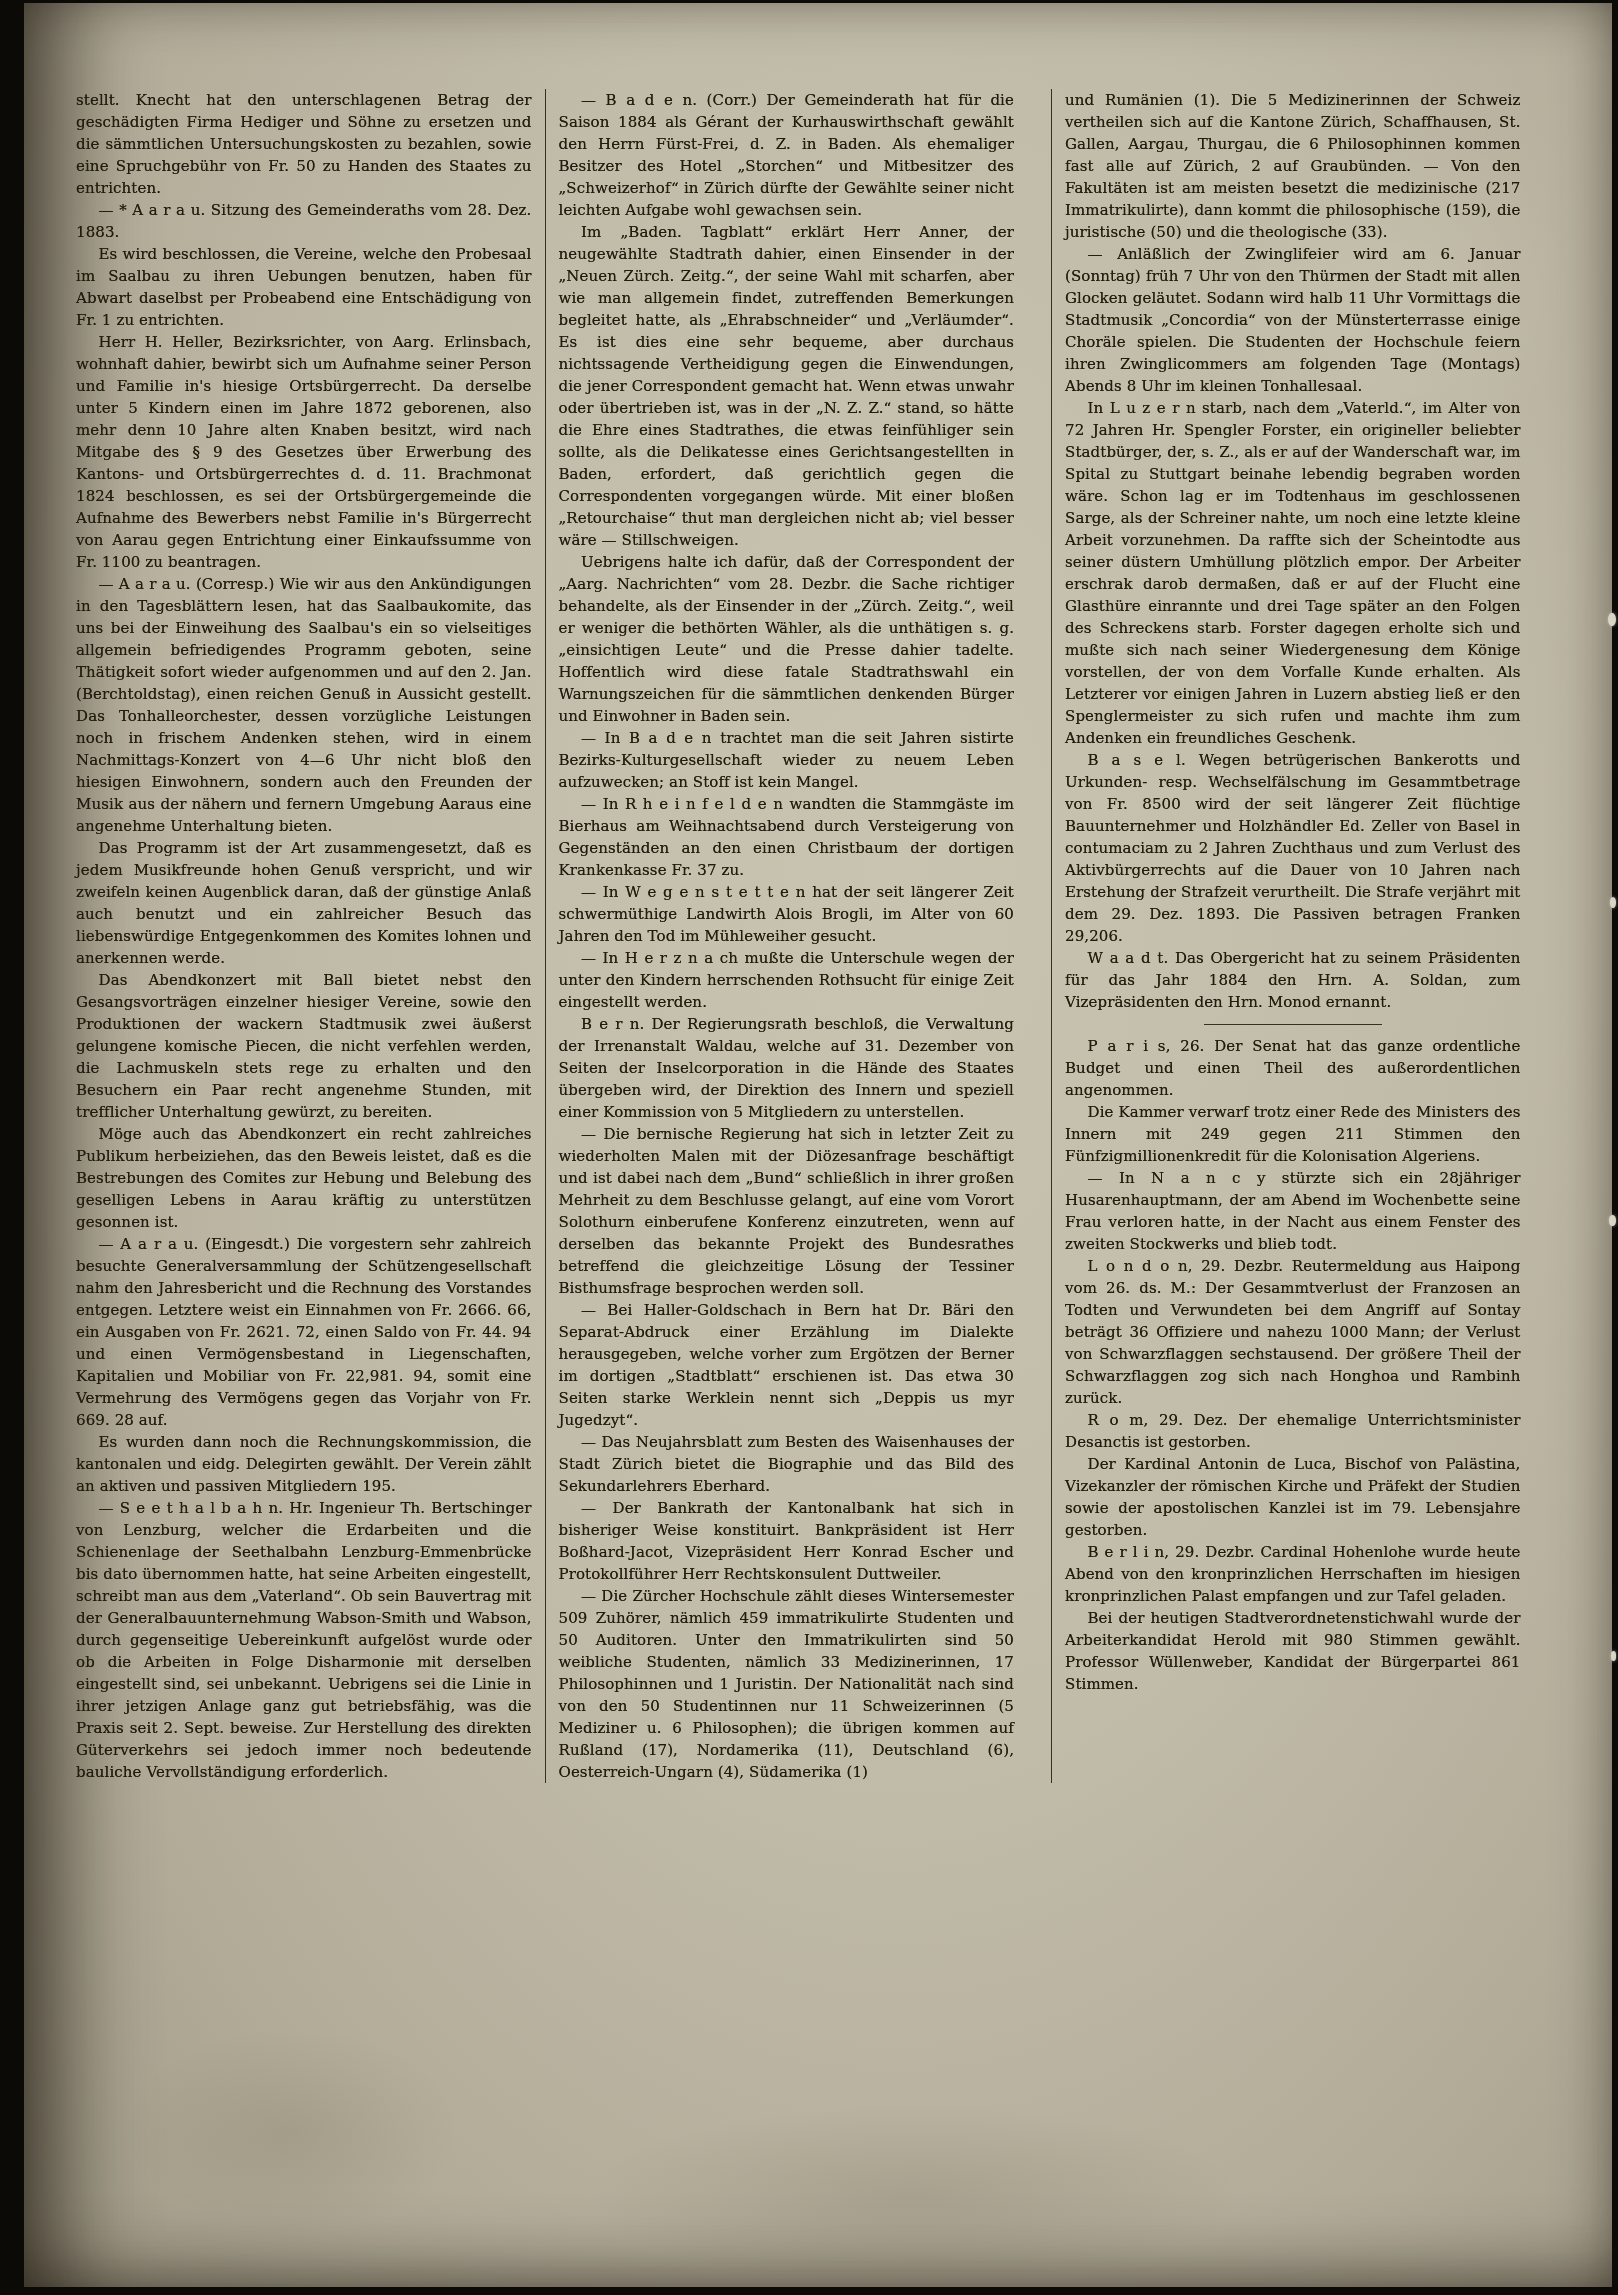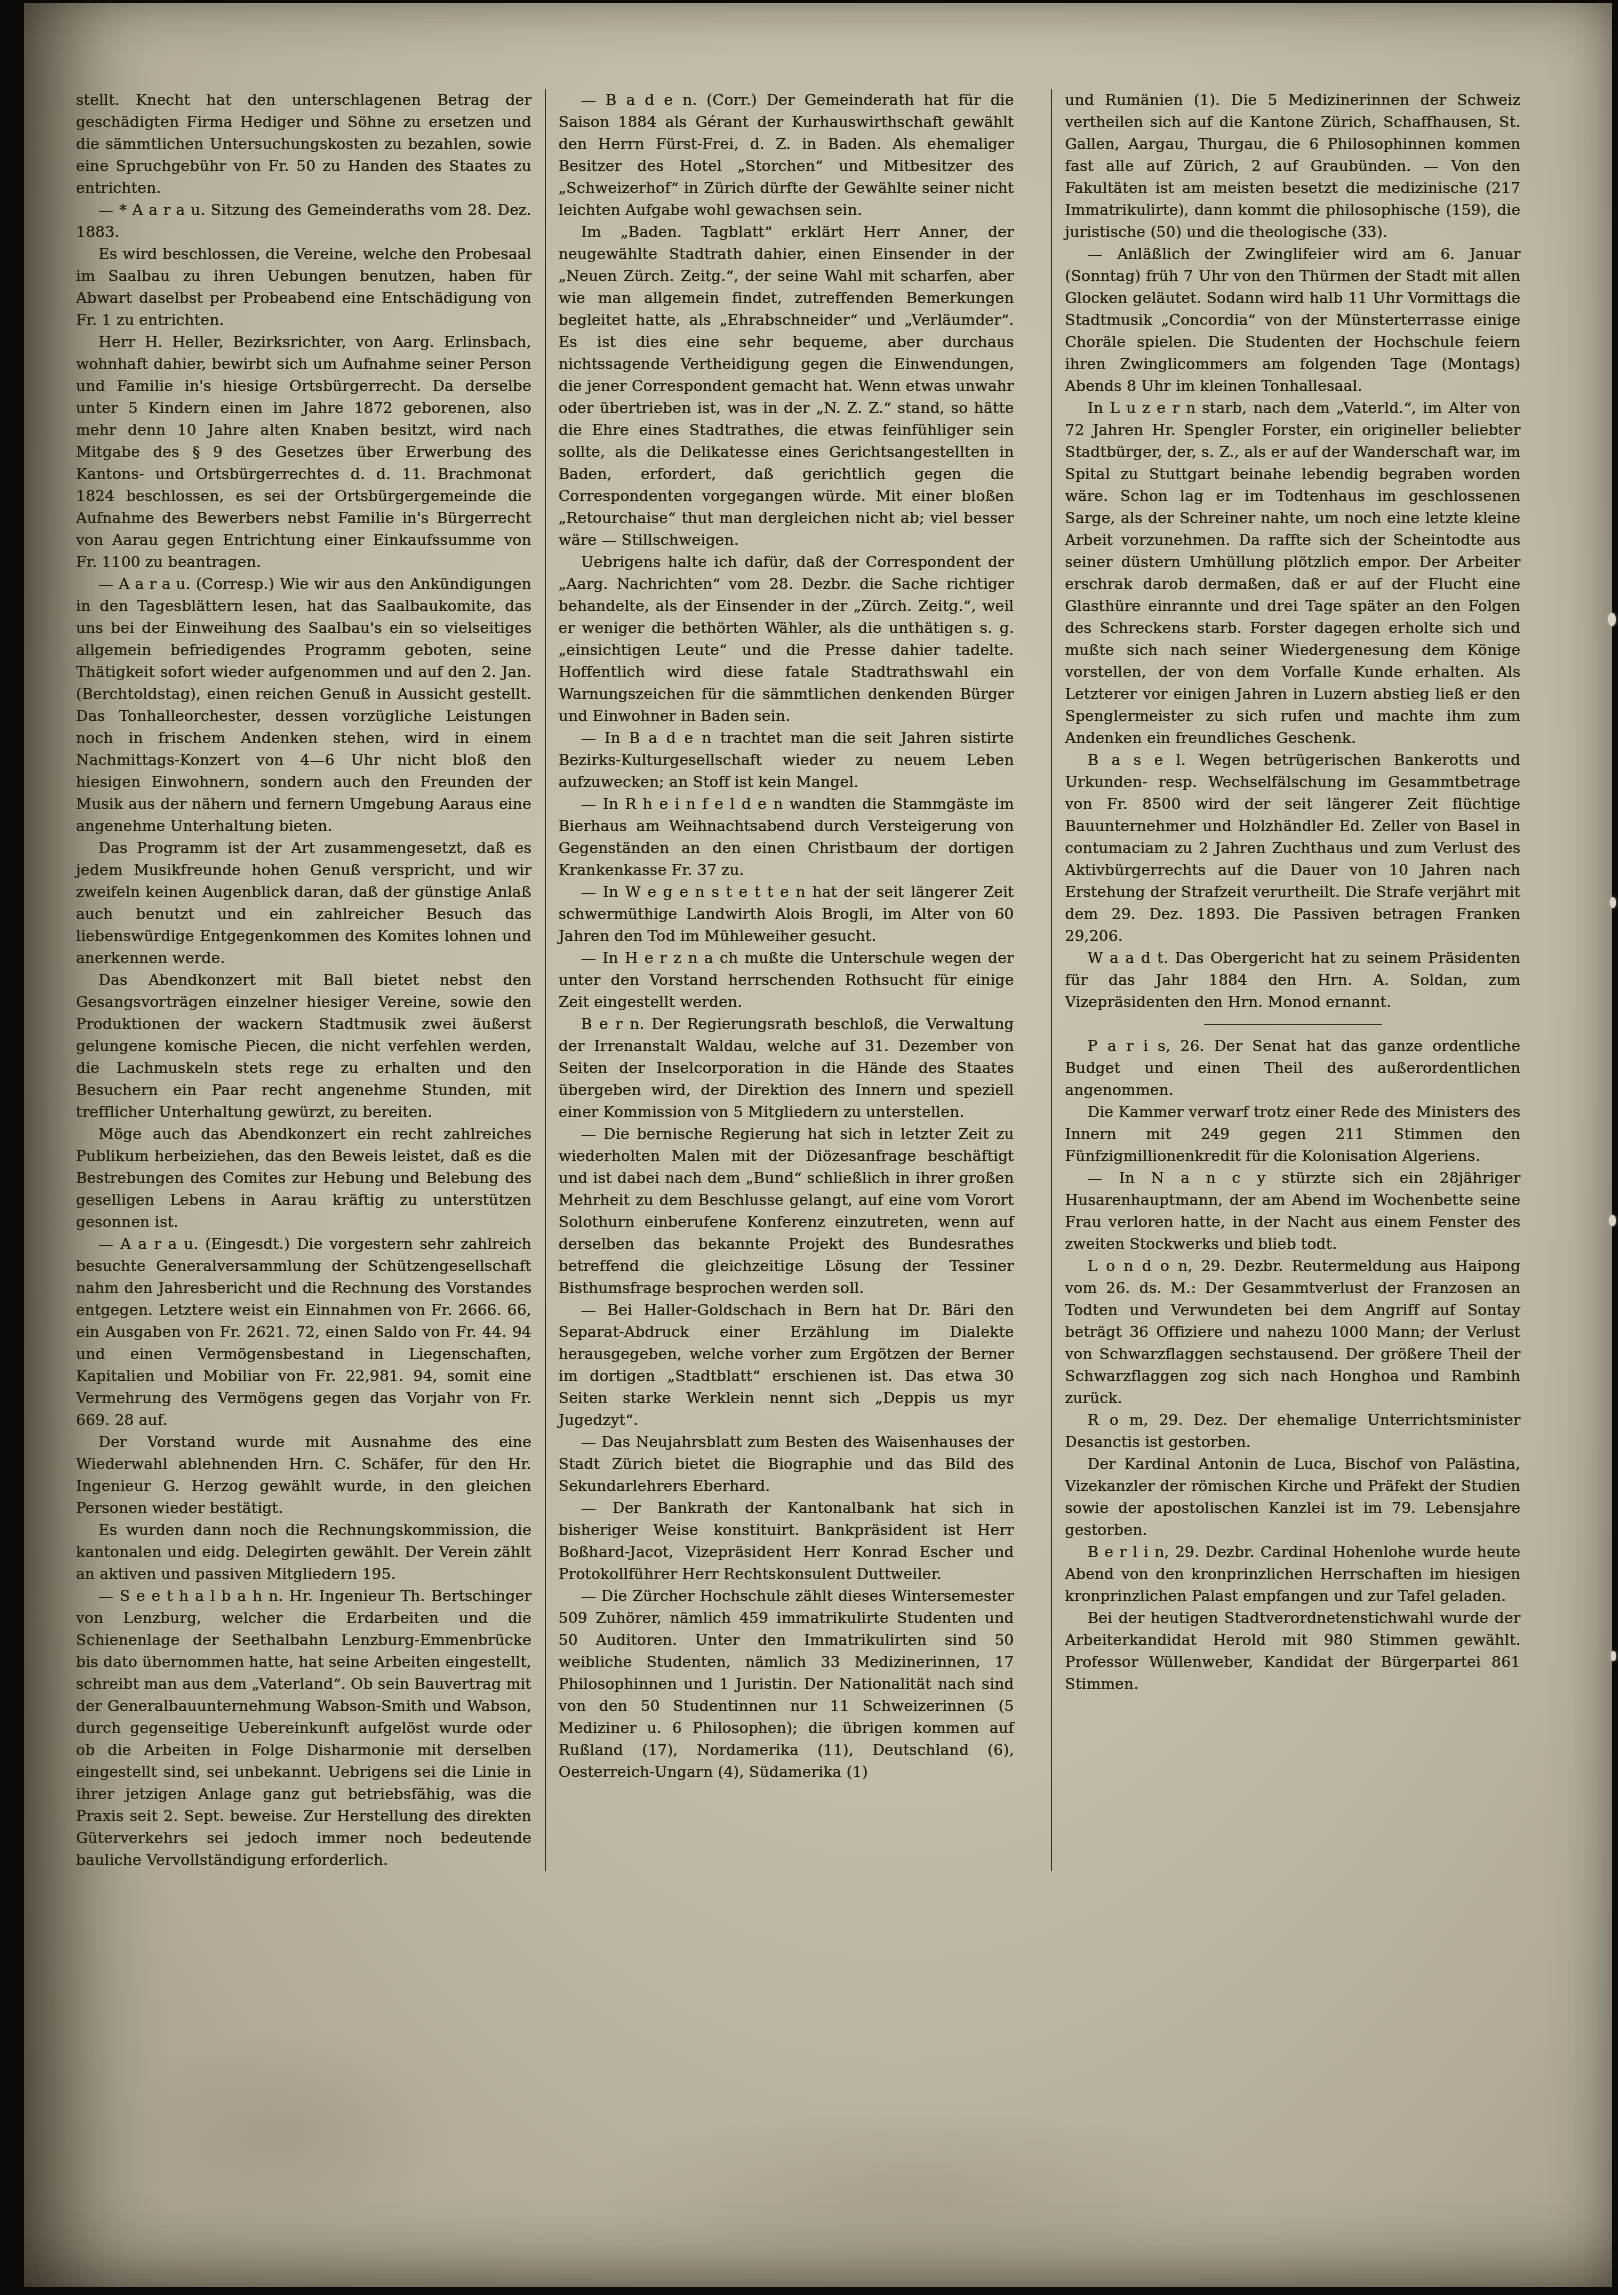--- a/index.html
+++ b/index.html
@@ -81,32 +81,31 @@
       <section class="col">
           <p class="para noindent">stellt. Knecht hat den unterschlagenen Betrag der geschädigten Firma Hediger und Söhne zu ersetzen und die sämmtlichen Untersuchungskosten zu bezahlen, sowie eine Spruchgebühr von Fr. 50 zu Handen des Staates zu entrichten.</p>
           <p class="para">— * A a r a u.  Sitzung des Gemeinderaths vom 28. Dez. 1883.</p>
           <p class="para">Es wird beschlossen, die Vereine, welche den Probesaal im Saalbau zu ihren Uebungen benutzen, haben für Abwart daselbst per Probeabend eine Entschädigung von Fr. 1 zu entrichten.</p>
           <p class="para">Herr H. Heller, Bezirksrichter, von Aarg. Erlinsbach, wohnhaft dahier, bewirbt sich um Aufnahme seiner Person und Familie in's hiesige Ortsbürgerrecht. Da derselbe unter 5 Kindern einen im Jahre 1872 geborenen, also mehr denn 10 Jahre alten Knaben besitzt, wird nach Mitgabe des § 9 des Gesetzes über Erwerbung des Kantons- und Ortsbürgerrechtes d. d. 11. Brachmonat 1824 beschlossen, es sei der Ortsbürgergemeinde die Aufnahme des Bewerbers nebst Familie in's Bürgerrecht von Aarau gegen Entrichtung einer Einkaufssumme von Fr. 1100 zu beantragen.</p>
           <p class="para">— A a r a u.  (Corresp.)  Wie wir aus den Ankündigungen in den Tagesblättern lesen, hat das Saalbaukomite, das uns bei der Einweihung des Saalbau's ein so vielseitiges allgemein befriedigendes Programm geboten, seine Thätigkeit sofort wieder aufgenommen und auf den 2. Jan. (Berchtoldstag), einen reichen Genuß in Aussicht gestellt. Das Tonhalleorchester, dessen vorzügliche Leistungen noch in frischem Andenken stehen, wird in einem Nachmittags-Konzert von 4—6 Uhr nicht bloß den hiesigen Einwohnern, sondern auch den Freunden der Musik aus der nähern und fernern Umgebung Aaraus eine angenehme Unterhaltung bieten.</p>
           <p class="para">Das Programm ist der Art zusammengesetzt, daß es jedem Musikfreunde hohen Genuß verspricht, und wir zweifeln keinen Augenblick daran, daß der günstige Anlaß auch benutzt und ein zahlreicher Besuch das liebenswürdige Entgegenkommen des Komites lohnen und anerkennen werde.</p>
           <p class="para">Das Abendkonzert mit Ball bietet nebst den Gesangsvorträgen einzelner hiesiger Vereine, sowie den Produktionen der wackern Stadtmusik zwei äußerst gelungene komische Piecen, die nicht verfehlen werden, die Lachmuskeln stets rege zu erhalten und den Besuchern ein Paar recht angenehme Stunden, mit trefflicher Unterhaltung gewürzt, zu bereiten.</p>
           <p class="para">Möge auch das Abendkonzert ein recht zahlreiches Publikum herbeiziehen, das den Beweis leistet, daß es die Bestrebungen des Comites zur Hebung und Belebung des geselligen Lebens in Aarau kräftig zu unterstützen gesonnen ist.</p>
           <p class="para">— A a r a u.  (Eingesdt.)  Die vorgestern sehr zahlreich besuchte Generalversammlung der Schützengesellschaft nahm den Jahresbericht und die Rechnung des Vorstandes entgegen. Letztere weist ein Einnahmen von Fr. 2666. 66, ein Ausgaben von Fr. 2621. 72, einen Saldo von Fr. 44. 94 und einen Vermögensbestand in Liegenschaften, Kapitalien und Mobiliar von Fr. 22,981. 94, somit eine Vermehrung des Vermögens gegen das Vorjahr von Fr. 669. 28 auf.</p>
-          <p class="para">Der Vorstand wurde mit Ausnahme des eine Wiederwahl ablehnenden Hrn. C. Schäfer, für den Hr. Ingenieur G. Herzog gewählt wurde, in den gleichen Personen wieder bestätigt.</p>
           <p class="para">Es wurden dann noch die Rechnungskommission, die kantonalen und eidg. Delegirten gewählt. Der Verein zählt an aktiven und passiven Mitgliedern 195.</p>
           <p class="para">— S e e t h a l b a h n.  Hr. Ingenieur Th. Bertschinger von Lenzburg, welcher die Erdarbeiten und die Schienenlage der Seethalbahn Lenzburg-Emmenbrücke bis dato übernommen hatte, hat seine Arbeiten eingestellt, schreibt man aus dem „Vaterland“. Ob sein Bauvertrag mit der Generalbauunternehmung Wabson-Smith und Wabson, durch gegenseitige Uebereinkunft aufgelöst wurde oder ob die Arbeiten in Folge Disharmonie mit derselben eingestellt sind, sei unbekannt. Uebrigens sei die Linie in ihrer jetzigen Anlage ganz gut betriebsfähig, was die Praxis seit 2. Sept. beweise. Zur Herstellung des direkten Güterverkehrs sei jedoch immer noch bedeutende bauliche Vervollständigung erforderlich.</p>
         </section>
       <section class="col">
           <p class="para">— B a d e n.  (Corr.)  Der Gemeinderath hat für die Saison 1884 als Gérant der Kurhauswirthschaft gewählt den Herrn Fürst-Frei, d. Z. in Baden. Als ehemaliger Besitzer des Hotel „Storchen“ und Mitbesitzer des „Schweizerhof“ in Zürich dürfte der Gewählte seiner nicht leichten Aufgabe wohl gewachsen sein.</p>
           <p class="para">Im „Baden. Tagblatt“ erklärt Herr Anner, der neugewählte Stadtrath dahier, einen Einsender in der „Neuen Zürch. Zeitg.“, der seine Wahl mit scharfen, aber wie man allgemein findet, zutreffenden Bemerkungen begleitet hatte, als „Ehrabschneider“ und „Verläumder“. Es ist dies eine sehr bequeme, aber durchaus nichtssagende Vertheidigung gegen die Einwendungen, die jener Correspondent gemacht hat. Wenn etwas unwahr oder übertrieben ist, was in der „N. Z. Z.“ stand, so hätte die Ehre eines Stadtrathes, die etwas feinfühliger sein sollte, als die Delikatesse eines Gerichtsangestellten in Baden, erfordert, daß gerichtlich gegen die Correspondenten vorgegangen würde. Mit einer bloßen „Retourchaise“ thut man dergleichen nicht ab; viel besser wäre — Stillschweigen.</p>
           <p class="para">Uebrigens halte ich dafür, daß der Correspondent der „Aarg. Nachrichten“ vom 28. Dezbr. die Sache richtiger behandelte, als der Einsender in der „Zürch. Zeitg.“, weil er weniger die bethörten Wähler, als die unthätigen s. g. „einsichtigen Leute“ und die Presse dahier tadelte. Hoffentlich wird diese fatale Stadtrathswahl ein Warnungszeichen für die sämmtlichen denkenden Bürger und Einwohner in Baden sein.</p>
           <p class="para">— In B a d e n trachtet man die seit Jahren sistirte Bezirks-Kulturgesellschaft wieder zu neuem Leben aufzuwecken; an Stoff ist kein Mangel.</p>
           <p class="para">— In R h e i n f e l d e n wandten die Stammgäste im Bierhaus am Weihnachtsabend durch Versteigerung von Gegenständen an den einen Christbaum der dortigen Krankenkasse Fr. 37 zu.</p>
           <p class="para">— In W e g e n s t e t t e n hat der seit längerer Zeit schwermüthige Landwirth Alois Brogli, im Alter von 60 Jahren den Tod im Mühleweiher gesucht.</p>
-          <p class="para">— In H e r z n a ch mußte die Unterschule wegen der unter den Vorstand herrschenden Rothsucht für einige Zeit eingestellt werden.</p>
+          <p class="para">— In H e r z n a ch mußte die Unterschule wegen der unter den Kindern herrschenden Rothsucht für einige Zeit eingestellt werden.</p>
           <p class="para">B e r n.  Der Regierungsrath beschloß, die Verwaltung der Irrenanstalt Waldau, welche auf 31. Dezember von Seiten der Inselcorporation in die Hände des Staates übergeben wird, der Direktion des Innern und speziell einer Kommission von 5 Mitgliedern zu unterstellen.</p>
           <p class="para">— Die bernische Regierung hat sich in letzter Zeit zu wiederholten Malen mit der Diözesanfrage beschäftigt und ist dabei nach dem „Bund“ schließlich in ihrer großen Mehrheit zu dem Beschlusse gelangt, auf eine vom Vorort Solothurn einberufene Konferenz einzutreten, wenn auf derselben das bekannte Projekt des Bundesrathes betreffend die gleichzeitige Lösung der Tessiner Bisthumsfrage besprochen werden soll.</p>
           <p class="para">— Bei Haller-Goldschach in Bern hat Dr. Bäri den Separat-Abdruck einer Erzählung im Dialekte herausgegeben, welche vorher zum Ergötzen der Berner im dortigen „Stadtblatt“ erschienen ist. Das etwa 30 Seiten starke Werklein nennt sich „Deppis us myr Jugedzyt“.</p>
           <p class="para">— Das Neujahrsblatt zum Besten des Waisenhauses der Stadt Zürich bietet die Biographie und das Bild des Sekundarlehrers Eberhard.</p>
           <p class="para">— Der Bankrath der Kantonalbank hat sich in bisheriger Weise konstituirt. Bankpräsident ist Herr Boßhard-Jacot, Vizepräsident Herr Konrad Escher und Protokollführer Herr Rechtskonsulent Duttweiler.</p>
           <p class="para">— Die Zürcher Hochschule zählt dieses Wintersemester 509 Zuhörer, nämlich 459 immatrikulirte Studenten und 50 Auditoren. Unter den Immatrikulirten sind 50 weibliche Studenten, nämlich 33 Medizinerinnen, 17 Philosophinnen und 1 Juristin. Der Nationalität nach sind von den 50 Studentinnen nur 11 Schweizerinnen (5 Mediziner u. 6 Philosophen); die übrigen kommen auf Rußland (17), Nordamerika (11), Deutschland (6), Oesterreich-Ungarn (4), Südamerika (1)</p>
         </section>
       <section class="col">
           <p class="para noindent">und Rumänien (1). Die 5 Medizinerinnen der Schweiz vertheilen sich auf die Kantone Zürich, Schaffhausen, St. Gallen, Aargau, Thurgau, die 6 Philosophinnen kommen fast alle auf Zürich, 2 auf Graubünden. — Von den Fakultäten ist am meisten besetzt die medizinische (217 Immatrikulirte), dann kommt die philosophische (159), die juristische (50) und die theologische (33).</p>
           <p class="para">— Anläßlich der Zwinglifeier wird am 6. Januar (Sonntag) früh 7 Uhr von den Thürmen der Stadt mit allen Glocken geläutet. Sodann wird halb 11 Uhr Vormittags die Stadtmusik „Concordia“ von der Münsterterrasse einige Choräle spielen. Die Studenten der Hochschule feiern ihren Zwinglicommers am folgenden Tage (Montags) Abends 8 Uhr im kleinen Tonhallesaal.</p>

